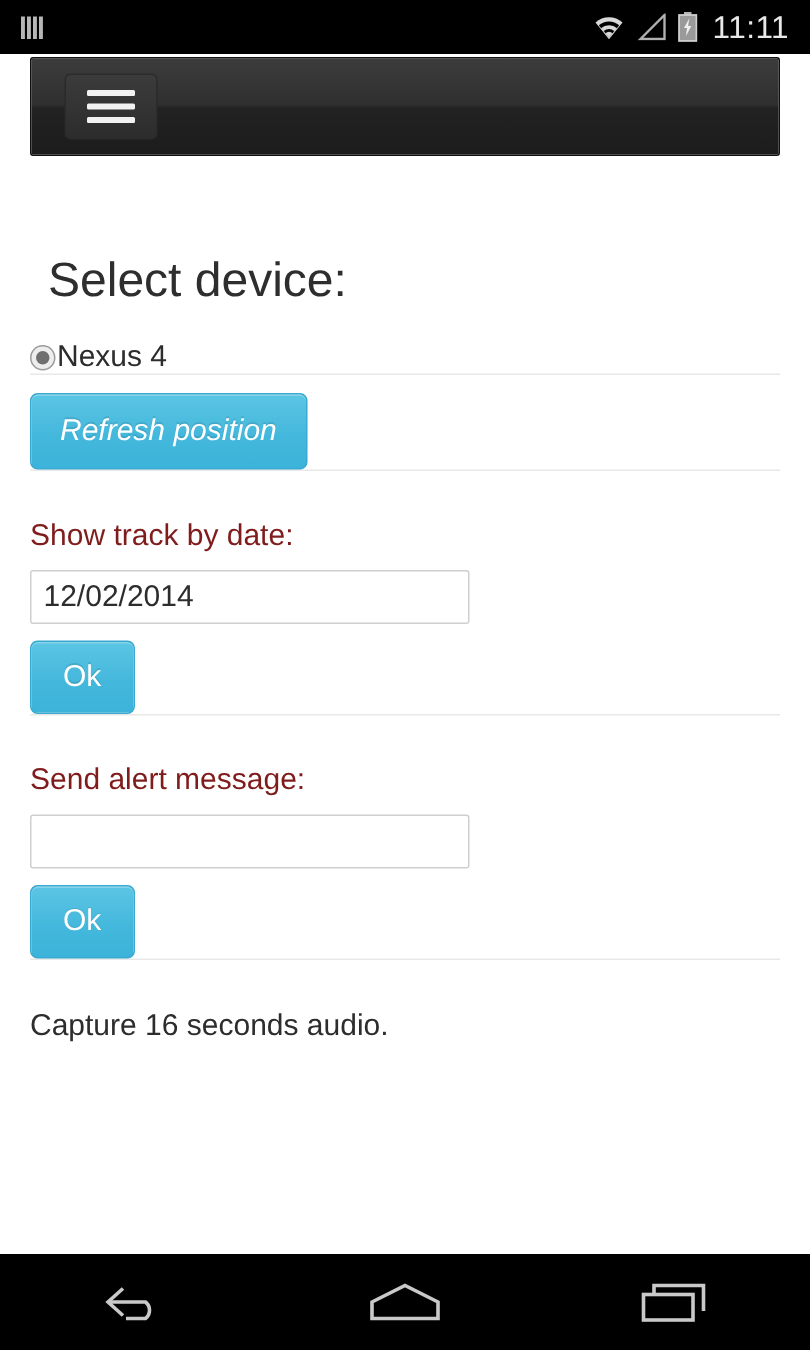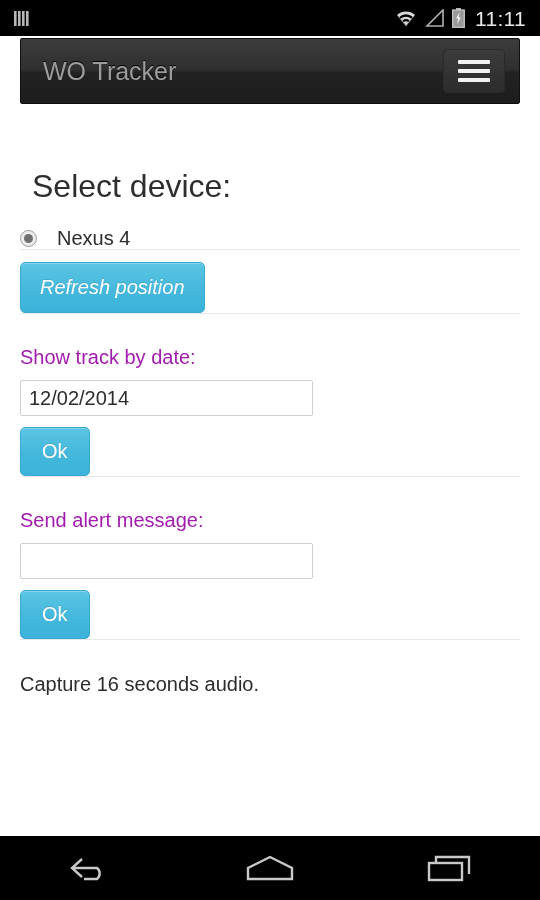--- a/index.html
+++ b/index.html
@@ -153,21 +153,21 @@
     position: absolute;
     left: 3px; top: 3px;
     width: 9px; height: 9px;
     border-radius: 50%;
     background: #6f6f6f;
   }
   .radio-label {
     font-size: 20px;
     line-height: 22px;
     color: #2d2d2d;
-    margin-left: 19px;
+    margin-left: 0;
     font-family: "Liberation Sans", sans-serif;
   }
 
   hr.divider {
     border: none;
     border-top: 1px solid #e8e8e8;
     margin: 0;
     height: 0;
     width: 100%;
   }
@@ -197,21 +197,21 @@
     margin-top: 11px;
   }
   .btn-capture {
     padding: 14px 18px 15px 18px;
     margin-top: 10px;
   }
 
   .field-label {
     font-size: 20px;
     line-height: 22px;
-    color: #a21caf;
+    color: #7f1d1d;
     margin-top: 32px;
     font-family: "Liberation Sans", sans-serif;
   }
   .text-input {
     display: block;
     width: 293px;
     height: 36px;
     box-sizing: border-box;
     margin-top: 12px;
     padding: 0 8px;
@@ -294,21 +294,20 @@
           <rect x="4" y="0" width="5" height="2" fill="#b4b4b4"></rect>
           <rect x="0.7" y="2" width="11.6" height="17.3" fill="#9a9a9a" stroke="#cfcfcf" stroke-width="1.2"></rect>
           <path d="M7.6 4.2 L4.0 10.6 L6.1 10.6 L5.2 16.2 L8.9 9.4 L6.7 9.4 Z" fill="#f0f0f0"></path>
         </svg>
       </span>
       <span class="sb-time">11:11</span>
     </div>
   </div>
 
   <div class="navbar">
-    <div class="navbar-title">WO Tracker</div>
     <div class="menu-btn">
       <span class="menu-bar"></span>
       <span class="menu-bar"></span>
       <span class="menu-bar"></span>
     </div>
   </div>
 
   <div class="content">
 
     <h1 class="page-title">Select device:</h1>

